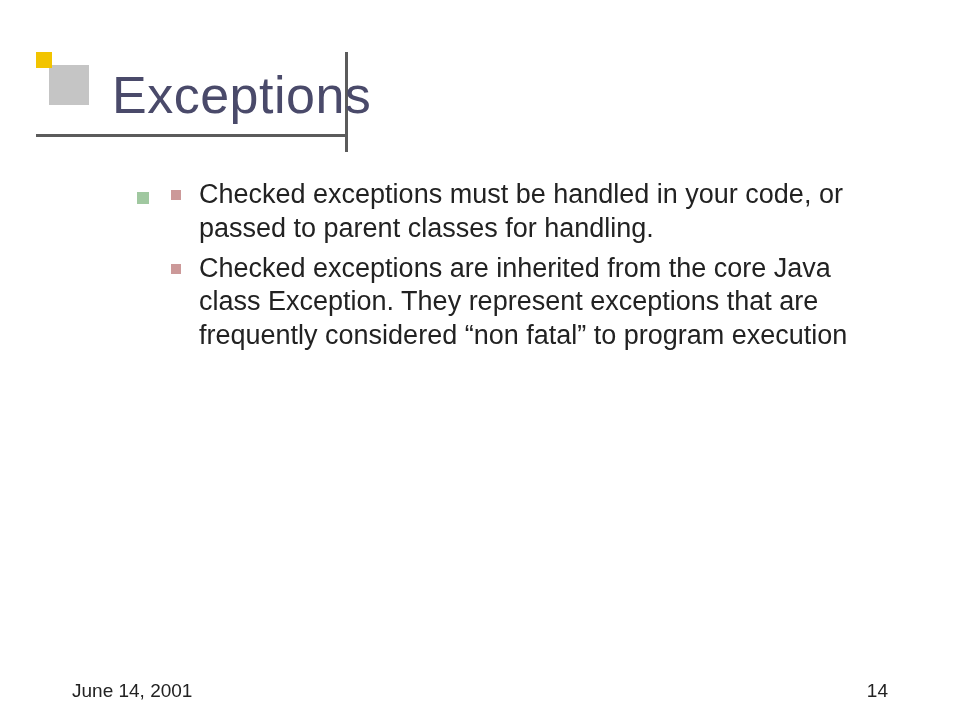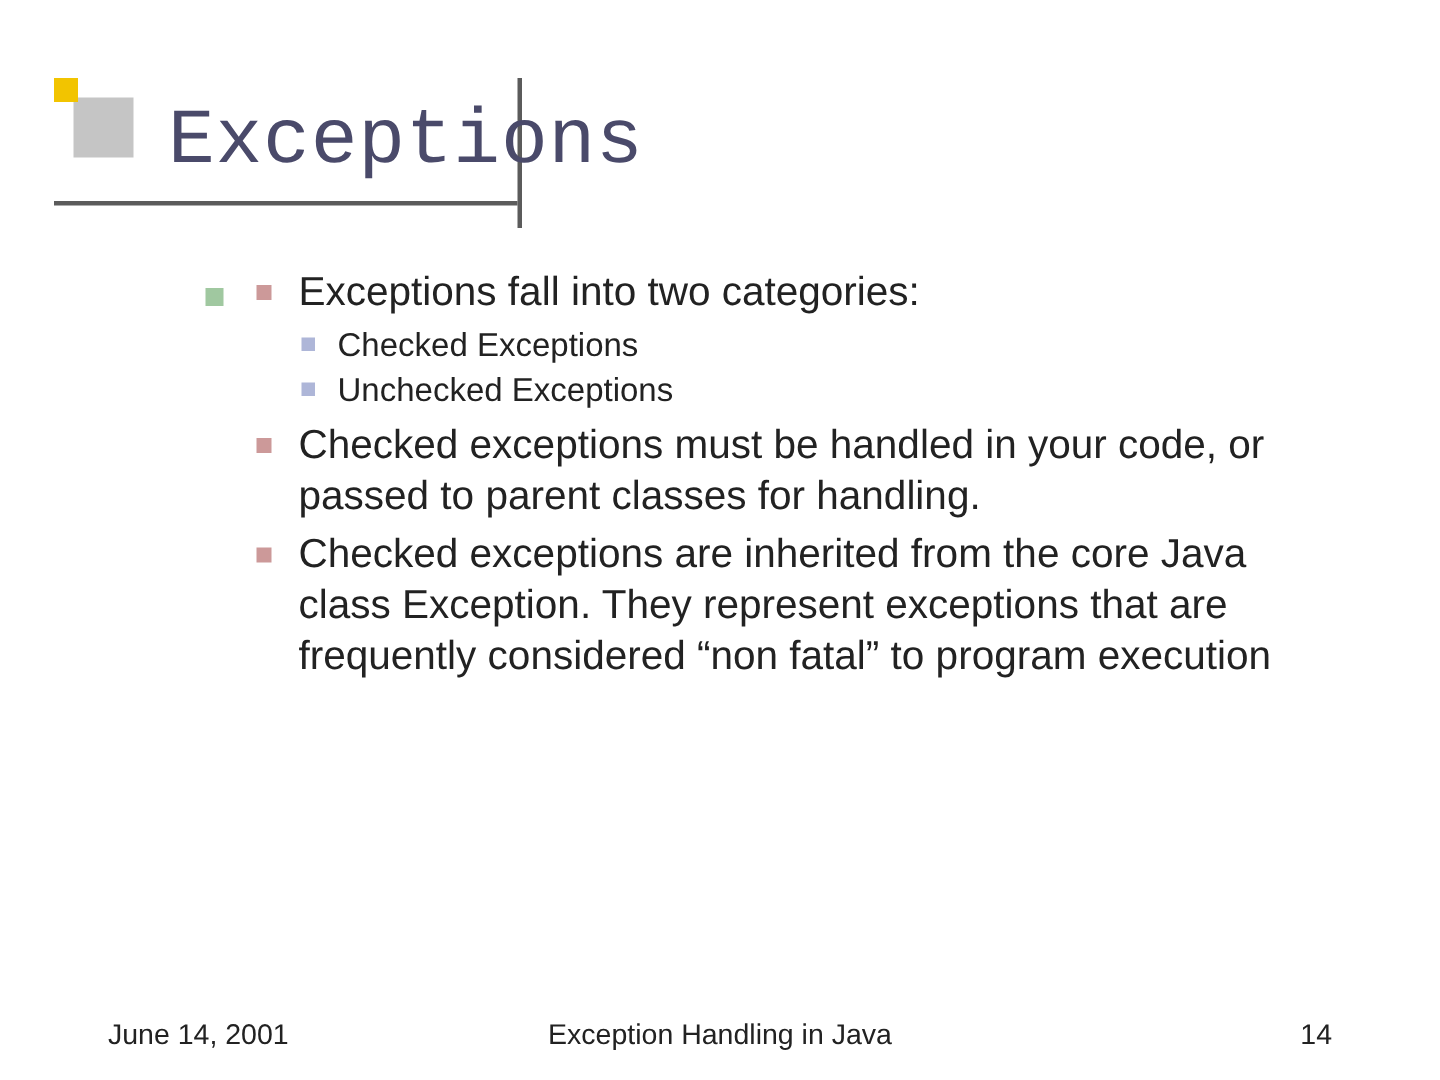--- a/index.html
+++ b/index.html
@@ -7,21 +7,21 @@
   .slide { width: 960px; height: 720px; position: relative; }
 
   
   .deco { position: absolute; left: 36px; top: 52px; width: 50px; height: 50px; }
   .deco .yellow { position: absolute; left: 0; top: 0; width: 16px; height: 16px; background: #f2c400; }
   .deco .grey   { position: absolute; left: 13px; top: 13px; width: 40px; height: 40px; background: #bfbfbf; opacity: .9; }
   .deco-line-h { position: absolute; left: 36px; top: 134px; width: 309px; height: 3px; background: #5b5b5b; }
   .deco-line-v { position: absolute; left: 345px; top: 52px; width: 3px; height: 82px; background: #5b5b5b; }
   .deco-line-v2 { position: absolute; left: 345px; top: 134px; width: 3px; height: 18px; background: #5b5b5b; }
 
-  .title { position: absolute; left: 112px; top: 65px; font-size: 52px; color: #4a4a6a; font-family: Liberation Mono, monospace; letter-spacing: .5px; }
+  .title { position: absolute; left: 112px; top: 65px; font-size: 52px; color: #4a4a6a; font-family: Liberation Sans, sans-serif; letter-spacing: .5px; }
 
   .body { position: absolute; left: 135px; top: 170px; right: 70px; }
 
   ul.lvl1 { list-style: none; }
   ul.lvl1 > li { position: relative; padding-left: 34px; font-size: 31px; color: #222; margin-bottom: 10px; line-height: 1.25; }
   ul.lvl1 > li::before { content: ""; position: absolute; left: 2px; top: 14px; width: 12px; height: 12px; background: #a0c8a0; }
 
   ul.lvl2 { list-style: none; margin-top: 8px; }
   ul.lvl2 > li { position: relative; padding-left: 30px; font-size: 27px; color: #222; margin-bottom: 6px; line-height: 1.25; }
   ul.lvl2 > li::before { content: ""; position: absolute; left: 2px; top: 12px; width: 10px; height: 10px; background: #c99; }
@@ -47,33 +47,25 @@
   <div class="deco-line-h"></div>
   <div class="deco-line-v"></div>
   <div class="deco-line-v2"></div>
 
   <div class="title">Exceptions</div>
 
   <div class="body">
     <ul class="lvl1">
       <li>
         <ul class="lvl2">
-          <li>
-            <span>Exceptions fall into two categories:</span>
-            <ul class="lvl3">
-              <li><span>Checked Exceptions</span></li>
-              <li><span>Unchecked Exceptions</span></li>
-            </ul>
-          </li>
           <li><span>Checked exceptions must be handled in your code, or passed to parent classes for handling.</span></li>
           <li><span>Checked exceptions are inherited from the core Java class Exception. They represent exceptions that are frequently considered “non fatal” to program execution</span></li>
         </ul>
       </li>
     </ul>
   </div>
 
   <div class="footer">
     <span class="date">June 14, 2001</span>
-    <div class="mid">Exception Handling in Java</div>
     <span class="num">14</span>
   </div>
 
 </div>
 
 </body></html>

